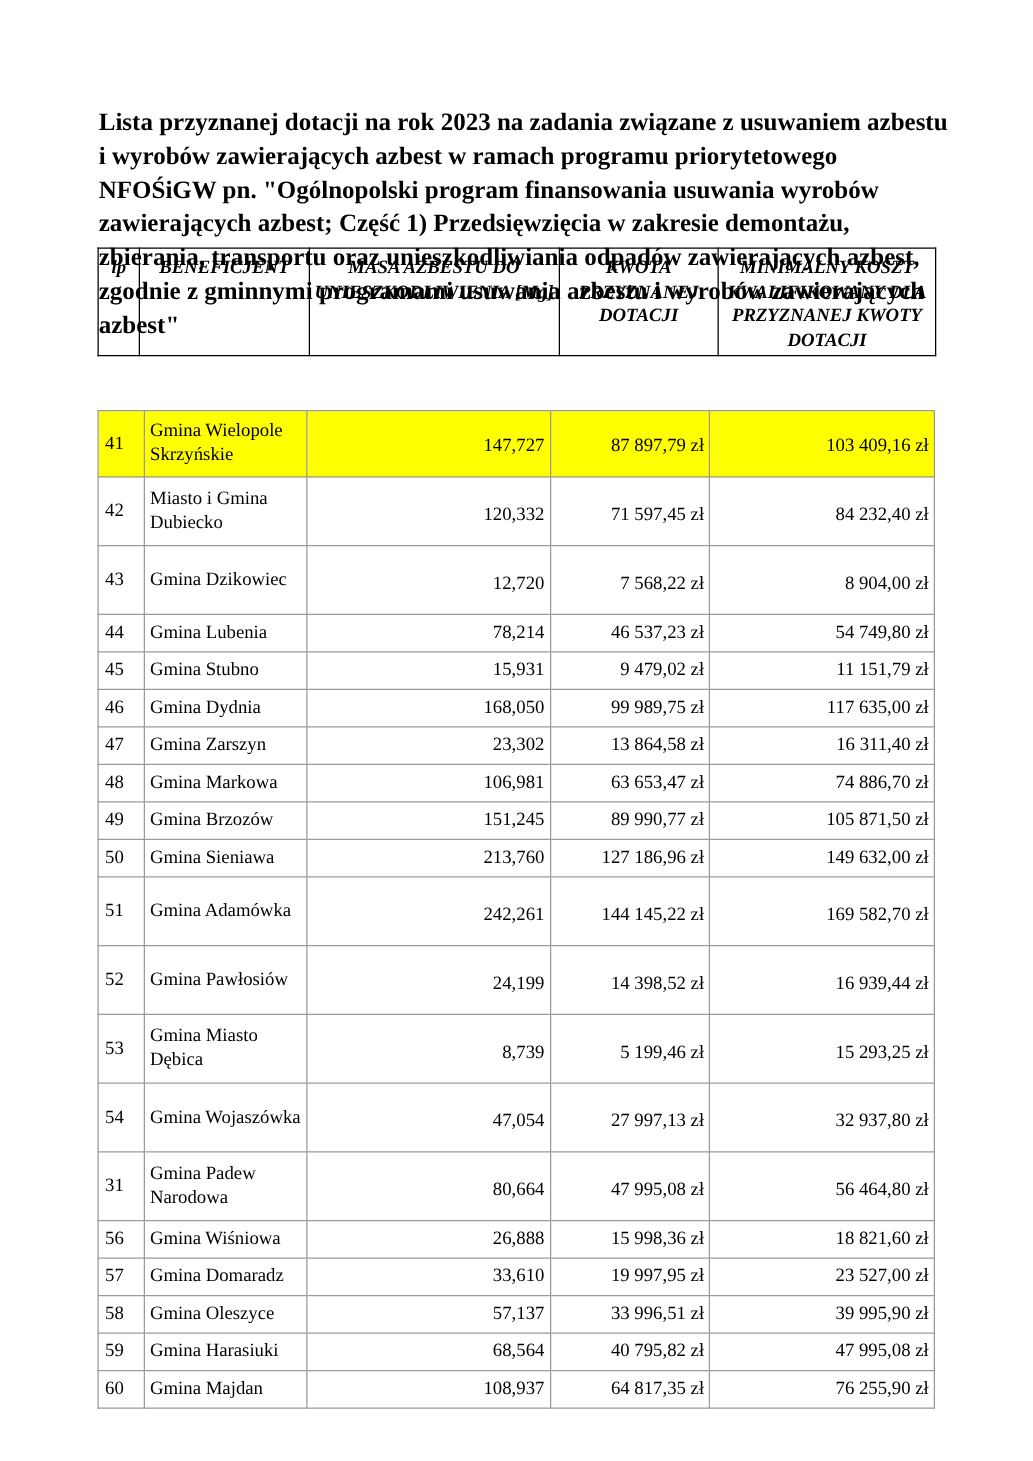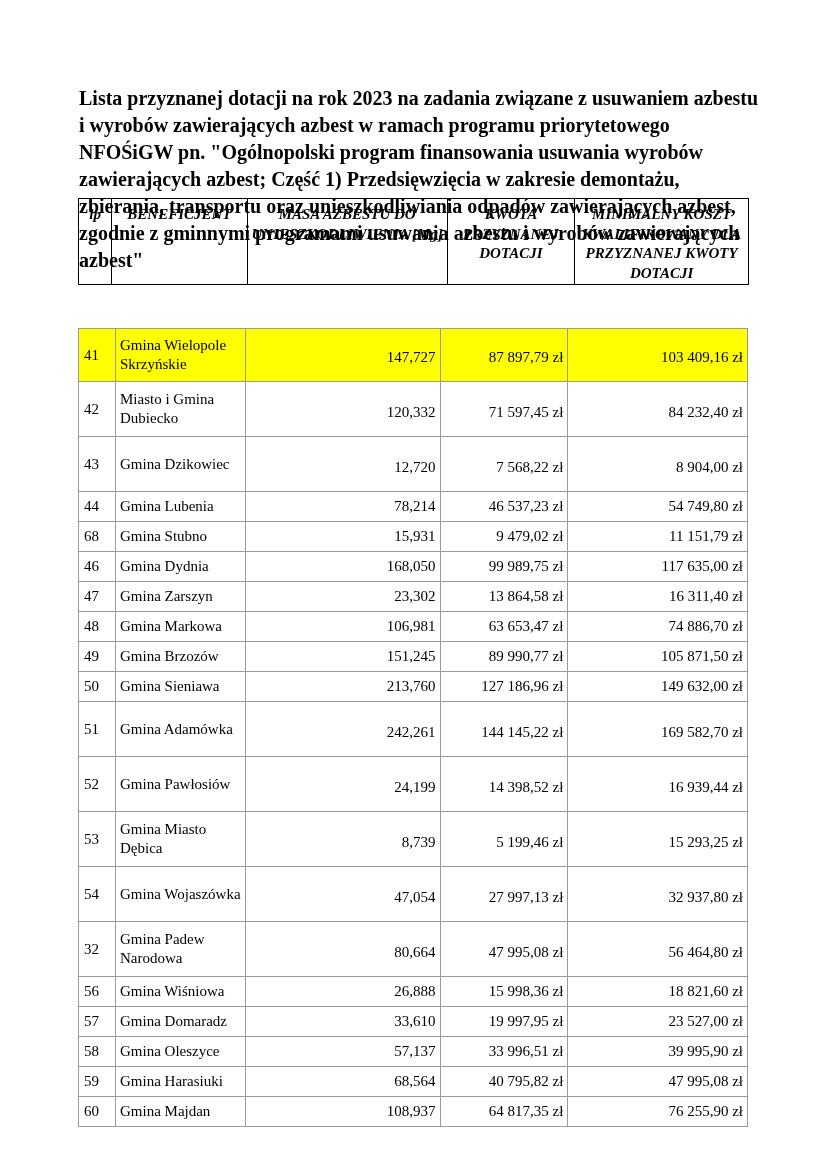--- a/index.html
+++ b/index.html
@@ -78,21 +78,21 @@
         <td class="num off">8 904,00 zł</td>
       </tr>
       <tr class="r1">
         <td class="lp">44</td>
         <td>Gmina Lubenia</td>
         <td class="num">78,214</td>
         <td class="num">46 537,23 zł</td>
         <td class="num">54 749,80 zł</td>
       </tr>
       <tr class="r1">
-        <td class="lp">68</td>
+        <td class="lp">45</td>
         <td>Gmina Stubno</td>
         <td class="num">15,931</td>
         <td class="num">9 479,02 zł</td>
         <td class="num">11 151,79 zł</td>
       </tr>
       <tr class="r1">
         <td class="lp">46</td>
         <td>Gmina Dydnia</td>
         <td class="num">168,050</td>
         <td class="num">99 989,75 zł</td>
@@ -148,21 +148,21 @@
         <td class="num off">15 293,25 zł</td>
       </tr>
       <tr class="r2">
         <td class="lp">54</td>
         <td>Gmina Wojaszówka</td>
         <td class="num off">47,054</td>
         <td class="num off">27 997,13 zł</td>
         <td class="num off">32 937,80 zł</td>
       </tr>
       <tr class="r2">
-        <td class="lp">32</td>
+        <td class="lp">31</td>
         <td>Gmina Padew Narodowa</td>
         <td class="num off">80,664</td>
         <td class="num off">47 995,08 zł</td>
         <td class="num off">56 464,80 zł</td>
       </tr>
       <tr class="r1">
         <td class="lp">56</td>
         <td>Gmina Wiśniowa</td>
         <td class="num">26,888</td>
         <td class="num">15 998,36 zł</td>

